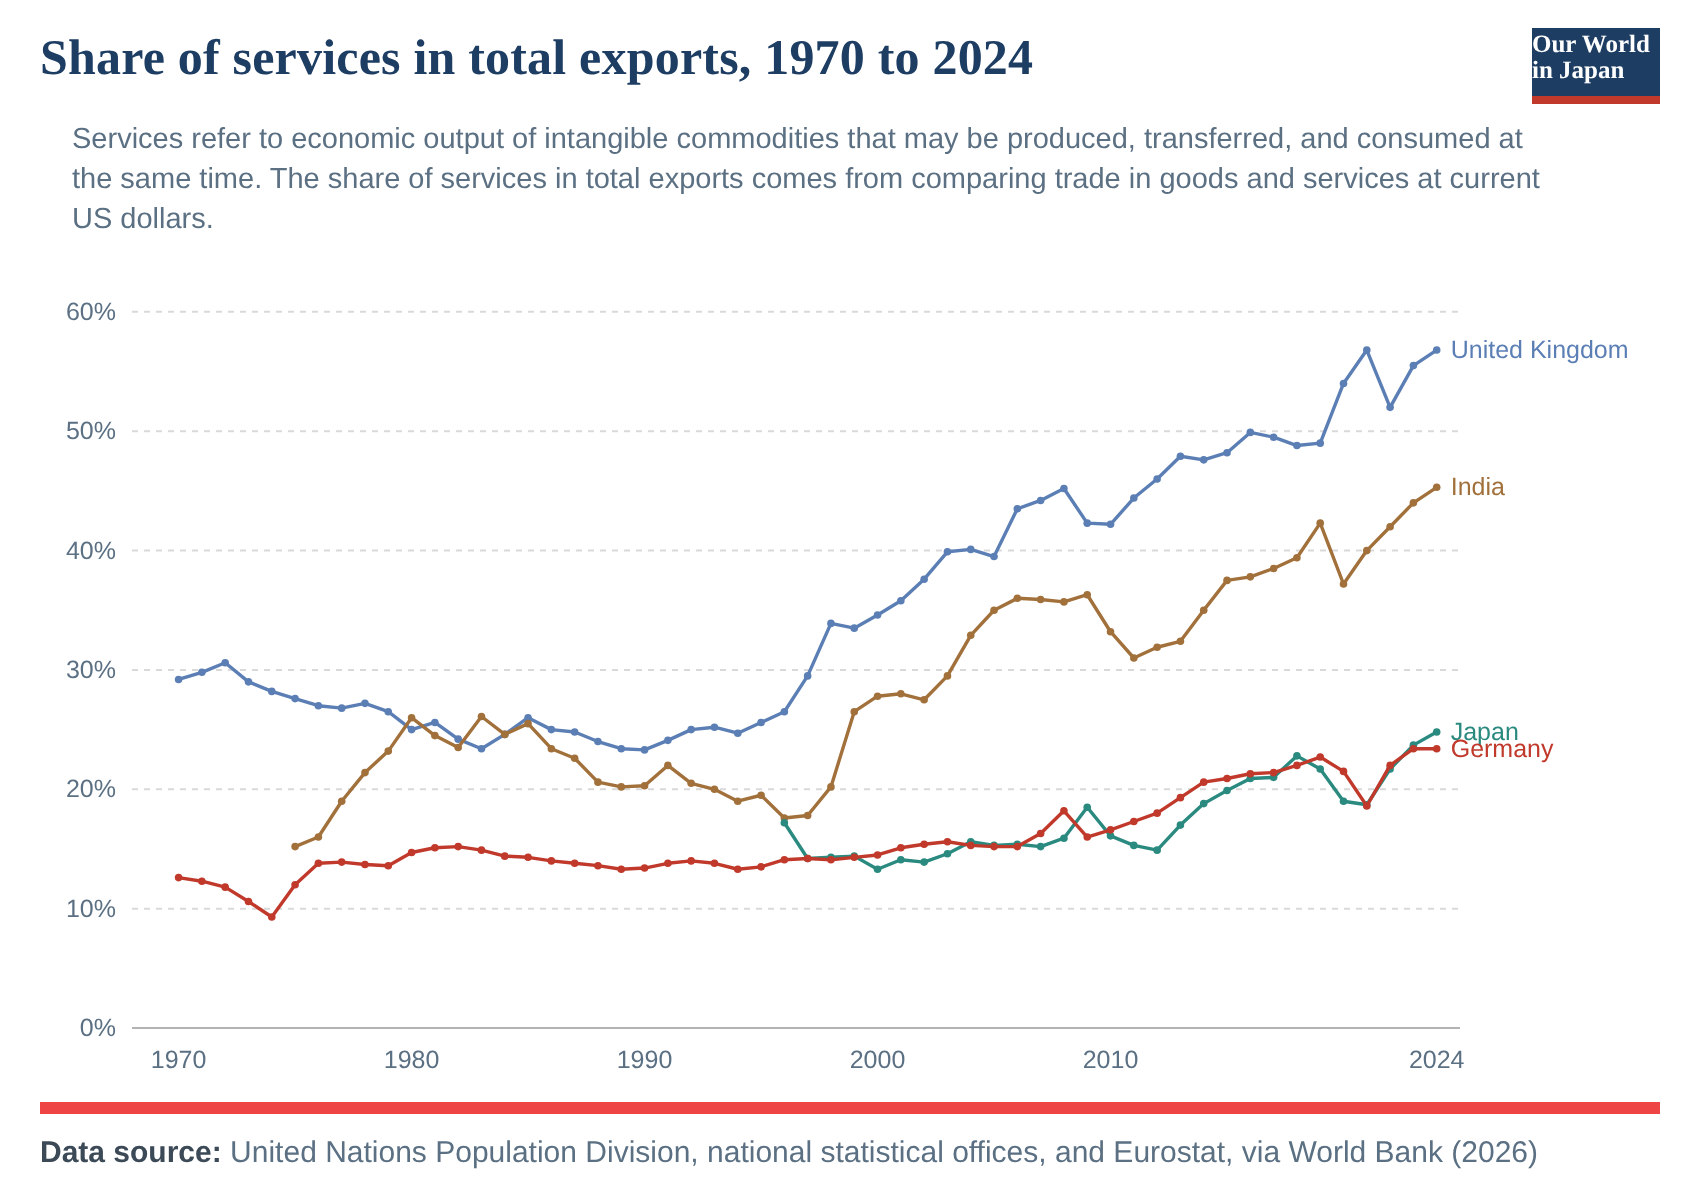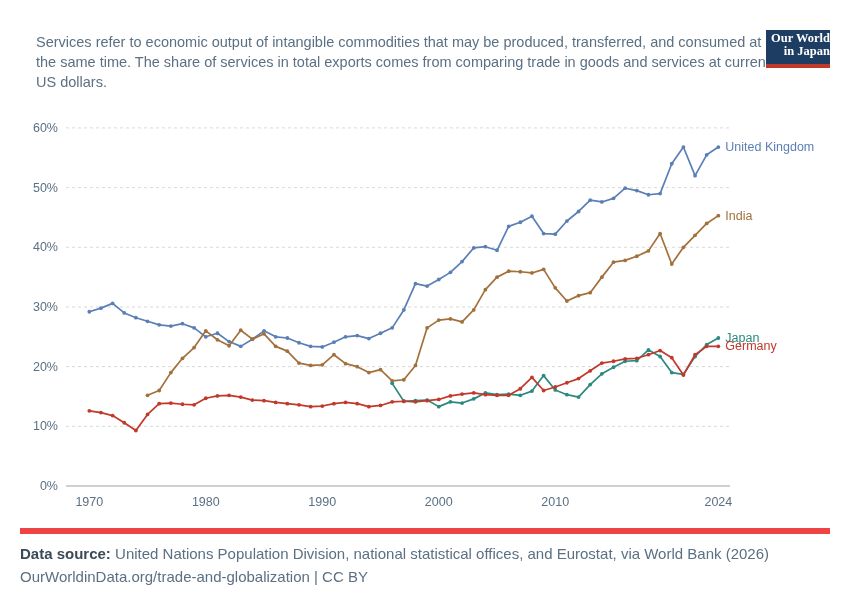--- a/index.html
+++ b/index.html
@@ -44,21 +44,21 @@
     top: -2px;
     right: 0;
     width: 64px;
     height: 38px;
     background: #1d3d63;
     color: #ffffff;
     font-family: "Liberation Serif", serif;
     font-weight: 700;
     font-size: 12.5px;
     line-height: 1.06;
-    text-align: right;
+    text-align: left;
     padding-top: 2px;
     box-sizing: border-box;
   }
   .owid-logo .bar {
     position: absolute;
     left: 0;
     bottom: 0;
     width: 100%;
     height: 4px;
     background: #c0392b;
@@ -96,20 +96,21 @@
     font-weight: 700;
     color: #3c4a57;
   }
 </style>
 </head>
 <body>
 
 <div class="page">
 
   <div class="header">
+    <h1 class="title">Share of services in total exports, 1970 to 2024</h1>
     <p class="subtitle">Services refer to economic output of intangible commodities that may be produced, transferred, and consumed at the same time. The share of services in total exports comes from comparing trade in goods and services at current US dollars.</p>
     <div class="owid-logo">
       <div>Our World</div>
       <div>in Japan</div>
       <div class="bar"></div>
     </div>
   </div>
 
   <div class="chart-area">
     <svg class="plot" id="plot" width="810" height="420" viewBox="0 0 810 420">
@@ -332,16 +333,15 @@
         <circle cx="698.3508771929825" cy="238.35483870967744" r="1.9" fill="#c0392b"></circle>
         <text x="705.3508771929825" y="242.35483870967744" fill="#c0392b" class="series-label">Germany</text>
       </svg>
   </div>
 
   <div class="footer">
     <div>
       <span class="bold">Data source:</span>
       <span>United Nations Population Division, national statistical offices, and Eurostat, via World Bank (2026)</span>
     </div>
-    <div>OurWorldinData.org/trade-and-globalization | CC BY</div>
   </div>
 
 </div>
 
 </body></html>

